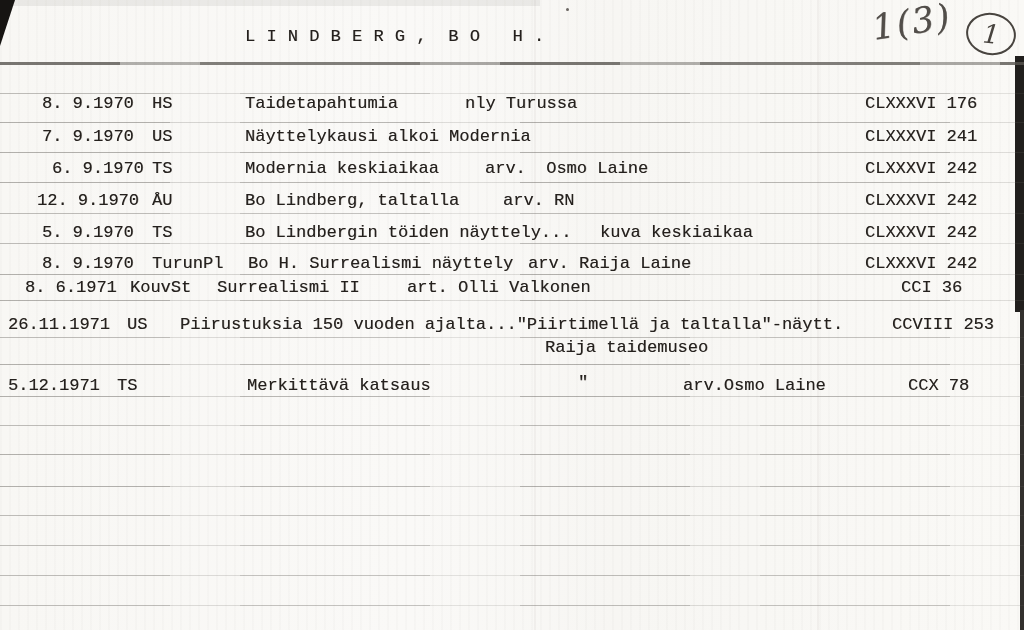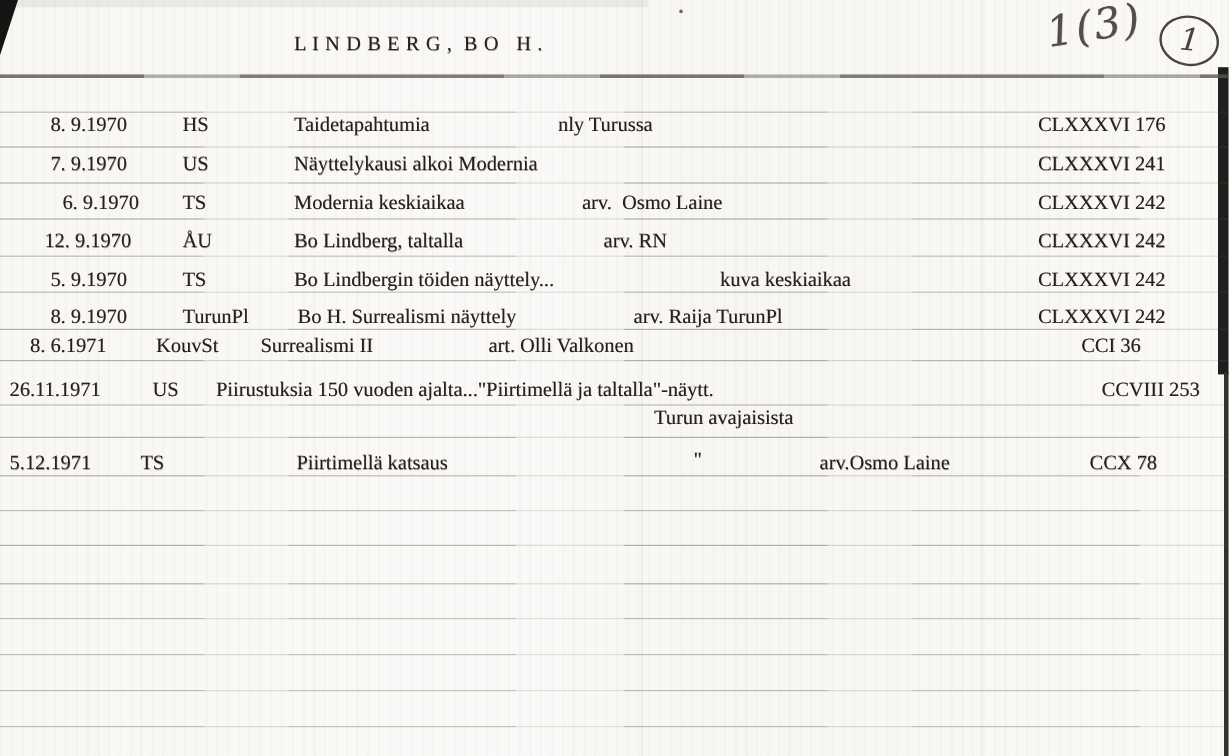--- a/index.html
+++ b/index.html
@@ -23,21 +23,20 @@
     height:3px;
     background:repeating-linear-gradient(90deg,
       rgba(88,85,80,.8) 0 120px, rgba(88,85,80,.45) 120px 200px,
       rgba(88,85,80,.75) 200px 420px, rgba(88,85,80,.5) 420px 500px);
   }
   .fold{position:absolute;top:0;height:630px;width:2px;background:rgba(90,85,80,0.05);}
   .txt{
     position:absolute;
     font-size:17px;line-height:18px;white-space:pre;
     text-shadow:0.4px 0.4px 0 rgba(45,38,32,0.45);
-    font-family:Liberation Serif, serif;
   }
   .title-txt{letter-spacing:0.5px;}
   .hand{
     position:absolute;
     font-family:"DejaVu Serif","Liberation Serif",serif;
     font-style:italic;color:#524e4a;
     text-shadow:0.3px 0.3px 0.6px rgba(80,75,70,.5);
   }
   #page-marker{top:2px;left:872px;font-size:35px;transform:rotate(-9deg);letter-spacing:2px;}
   #circle-badge{
@@ -137,42 +136,42 @@
     <span class="txt" style="top:224px;left:152px">TS</span>
     <span class="txt" style="top:224px;left:245px">Bo Lindbergin töiden näyttely...</span>
     <span class="txt" style="top:224px;left:600px">kuva keskiaikaa</span>
     <span class="txt" style="top:224px;left:865px">CLXXXVI 242</span>
   </div>
 
   <div>
     <span class="txt" style="top:255px;left:42px">8. 9.1970</span>
     <span class="txt" style="top:255px;left:152px">TurunPl</span>
     <span class="txt" style="top:255px;left:248px">Bo H. Surrealismi näyttely</span>
-    <span class="txt" style="top:255px;left:528px">arv. Raija TurunPl</span>
+    <span class="txt" style="top:255px;left:528px">arv. Raija Laine</span>
     <span class="txt" style="top:255px;left:865px">CLXXXVI 242</span>
   </div>
 
   <div>
     <span class="txt" style="top:279px;left:25px">8. 6.1971</span>
     <span class="txt" style="top:279px;left:130px">KouvSt</span>
     <span class="txt" style="top:279px;left:217px">Surrealismi II</span>
     <span class="txt" style="top:279px;left:407px">art. Olli Valkonen</span>
     <span class="txt" style="top:279px;left:901px">CCI 36</span>
   </div>
 
   <div>
     <span class="txt" style="top:316px;left:8px">26.11.1971</span>
     <span class="txt" style="top:316px;left:127px">US</span>
     <span class="txt" style="top:316px;left:180px">Piirustuksia 150 vuoden ajalta..."Piirtimellä ja taltalla"-näytt.</span>
-    <span class="txt" style="top:339px;left:545px">Turun avajaisista</span>
-    <span class="txt" style="top:316px;left:918px">CCVIII 253</span>
+    <span class="txt" style="top:339px;left:545px">Raija taidemuseo</span>
+    <span class="txt" style="top:316px;left:892px">CCVIII 253</span>
   </div>
 
   <div>
     <span class="txt" style="top:377px;left:8px">5.12.1971</span>
     <span class="txt" style="top:377px;left:117px">TS</span>
-    <span class="txt" style="top:377px;left:247px">Piirtimellä katsaus</span>
+    <span class="txt" style="top:377px;left:247px">Merkittävä katsaus</span>
     <span class="txt" style="top:374px;left:578px">"</span>
     <span class="txt" style="top:377px;left:683px">arv.Osmo Laine</span>
     <span class="txt" style="top:377px;left:908px">CCX 78</span>
   </div>
 
 </div>
 
 </body></html>

